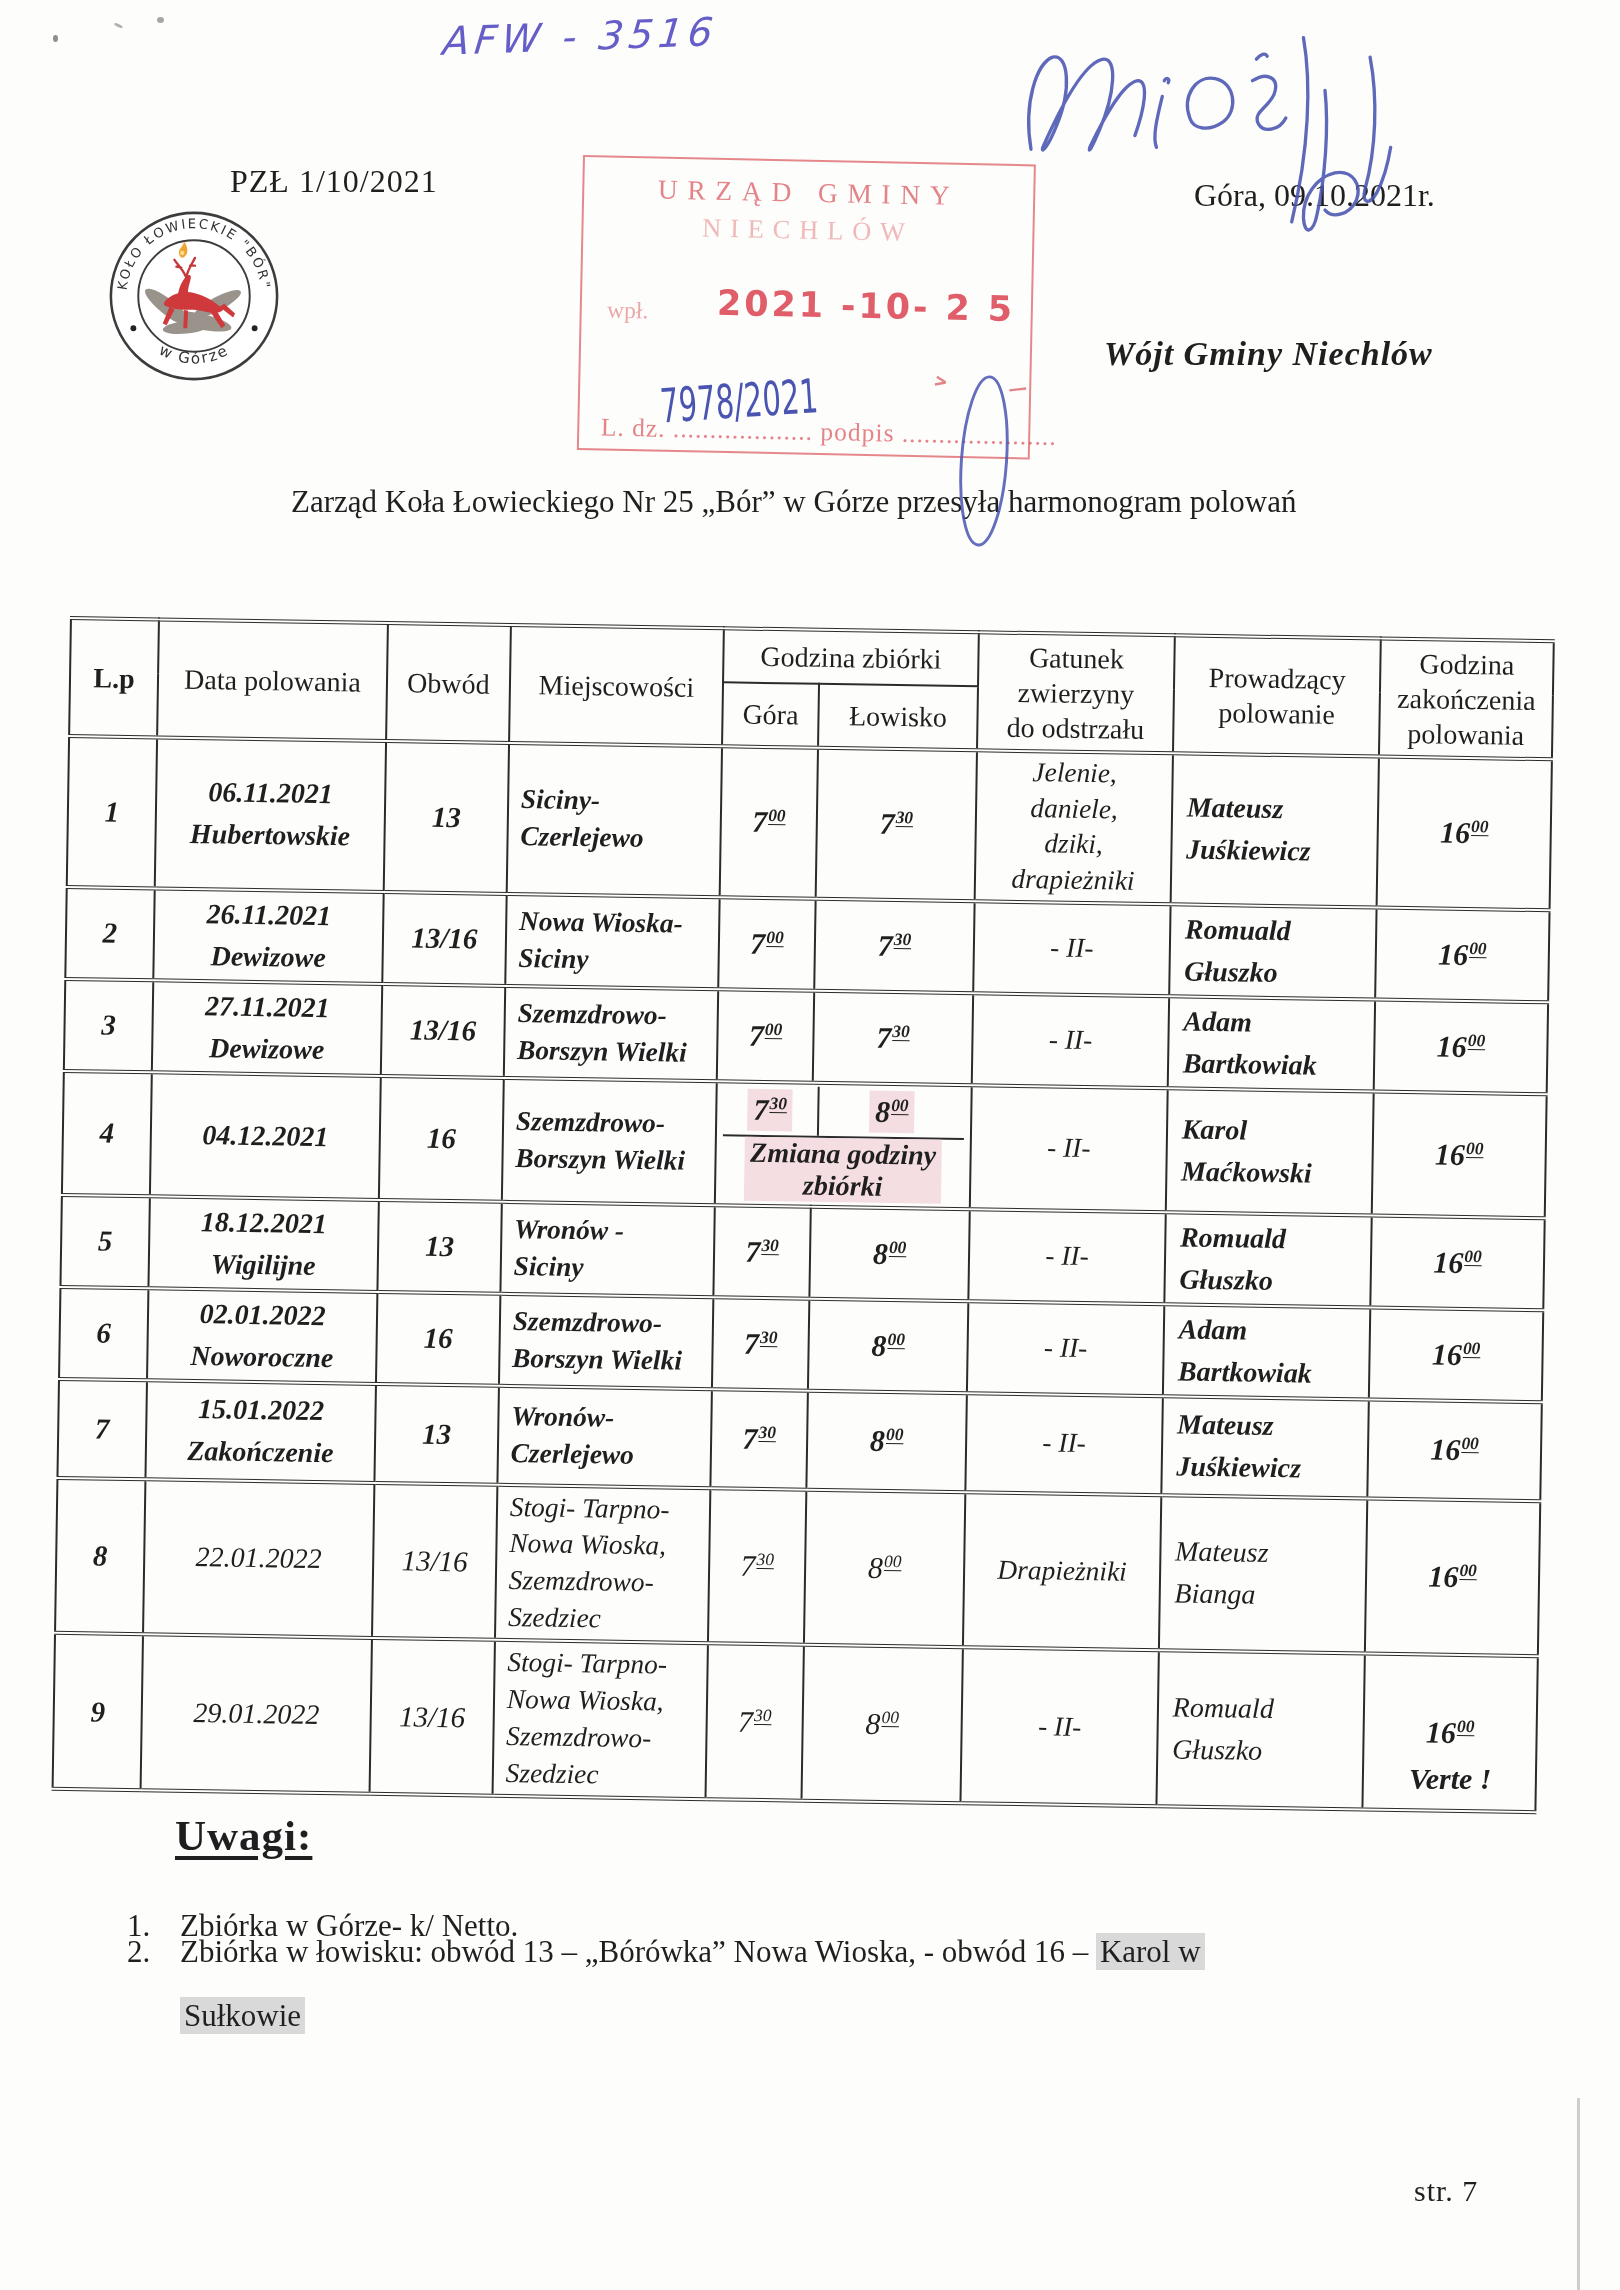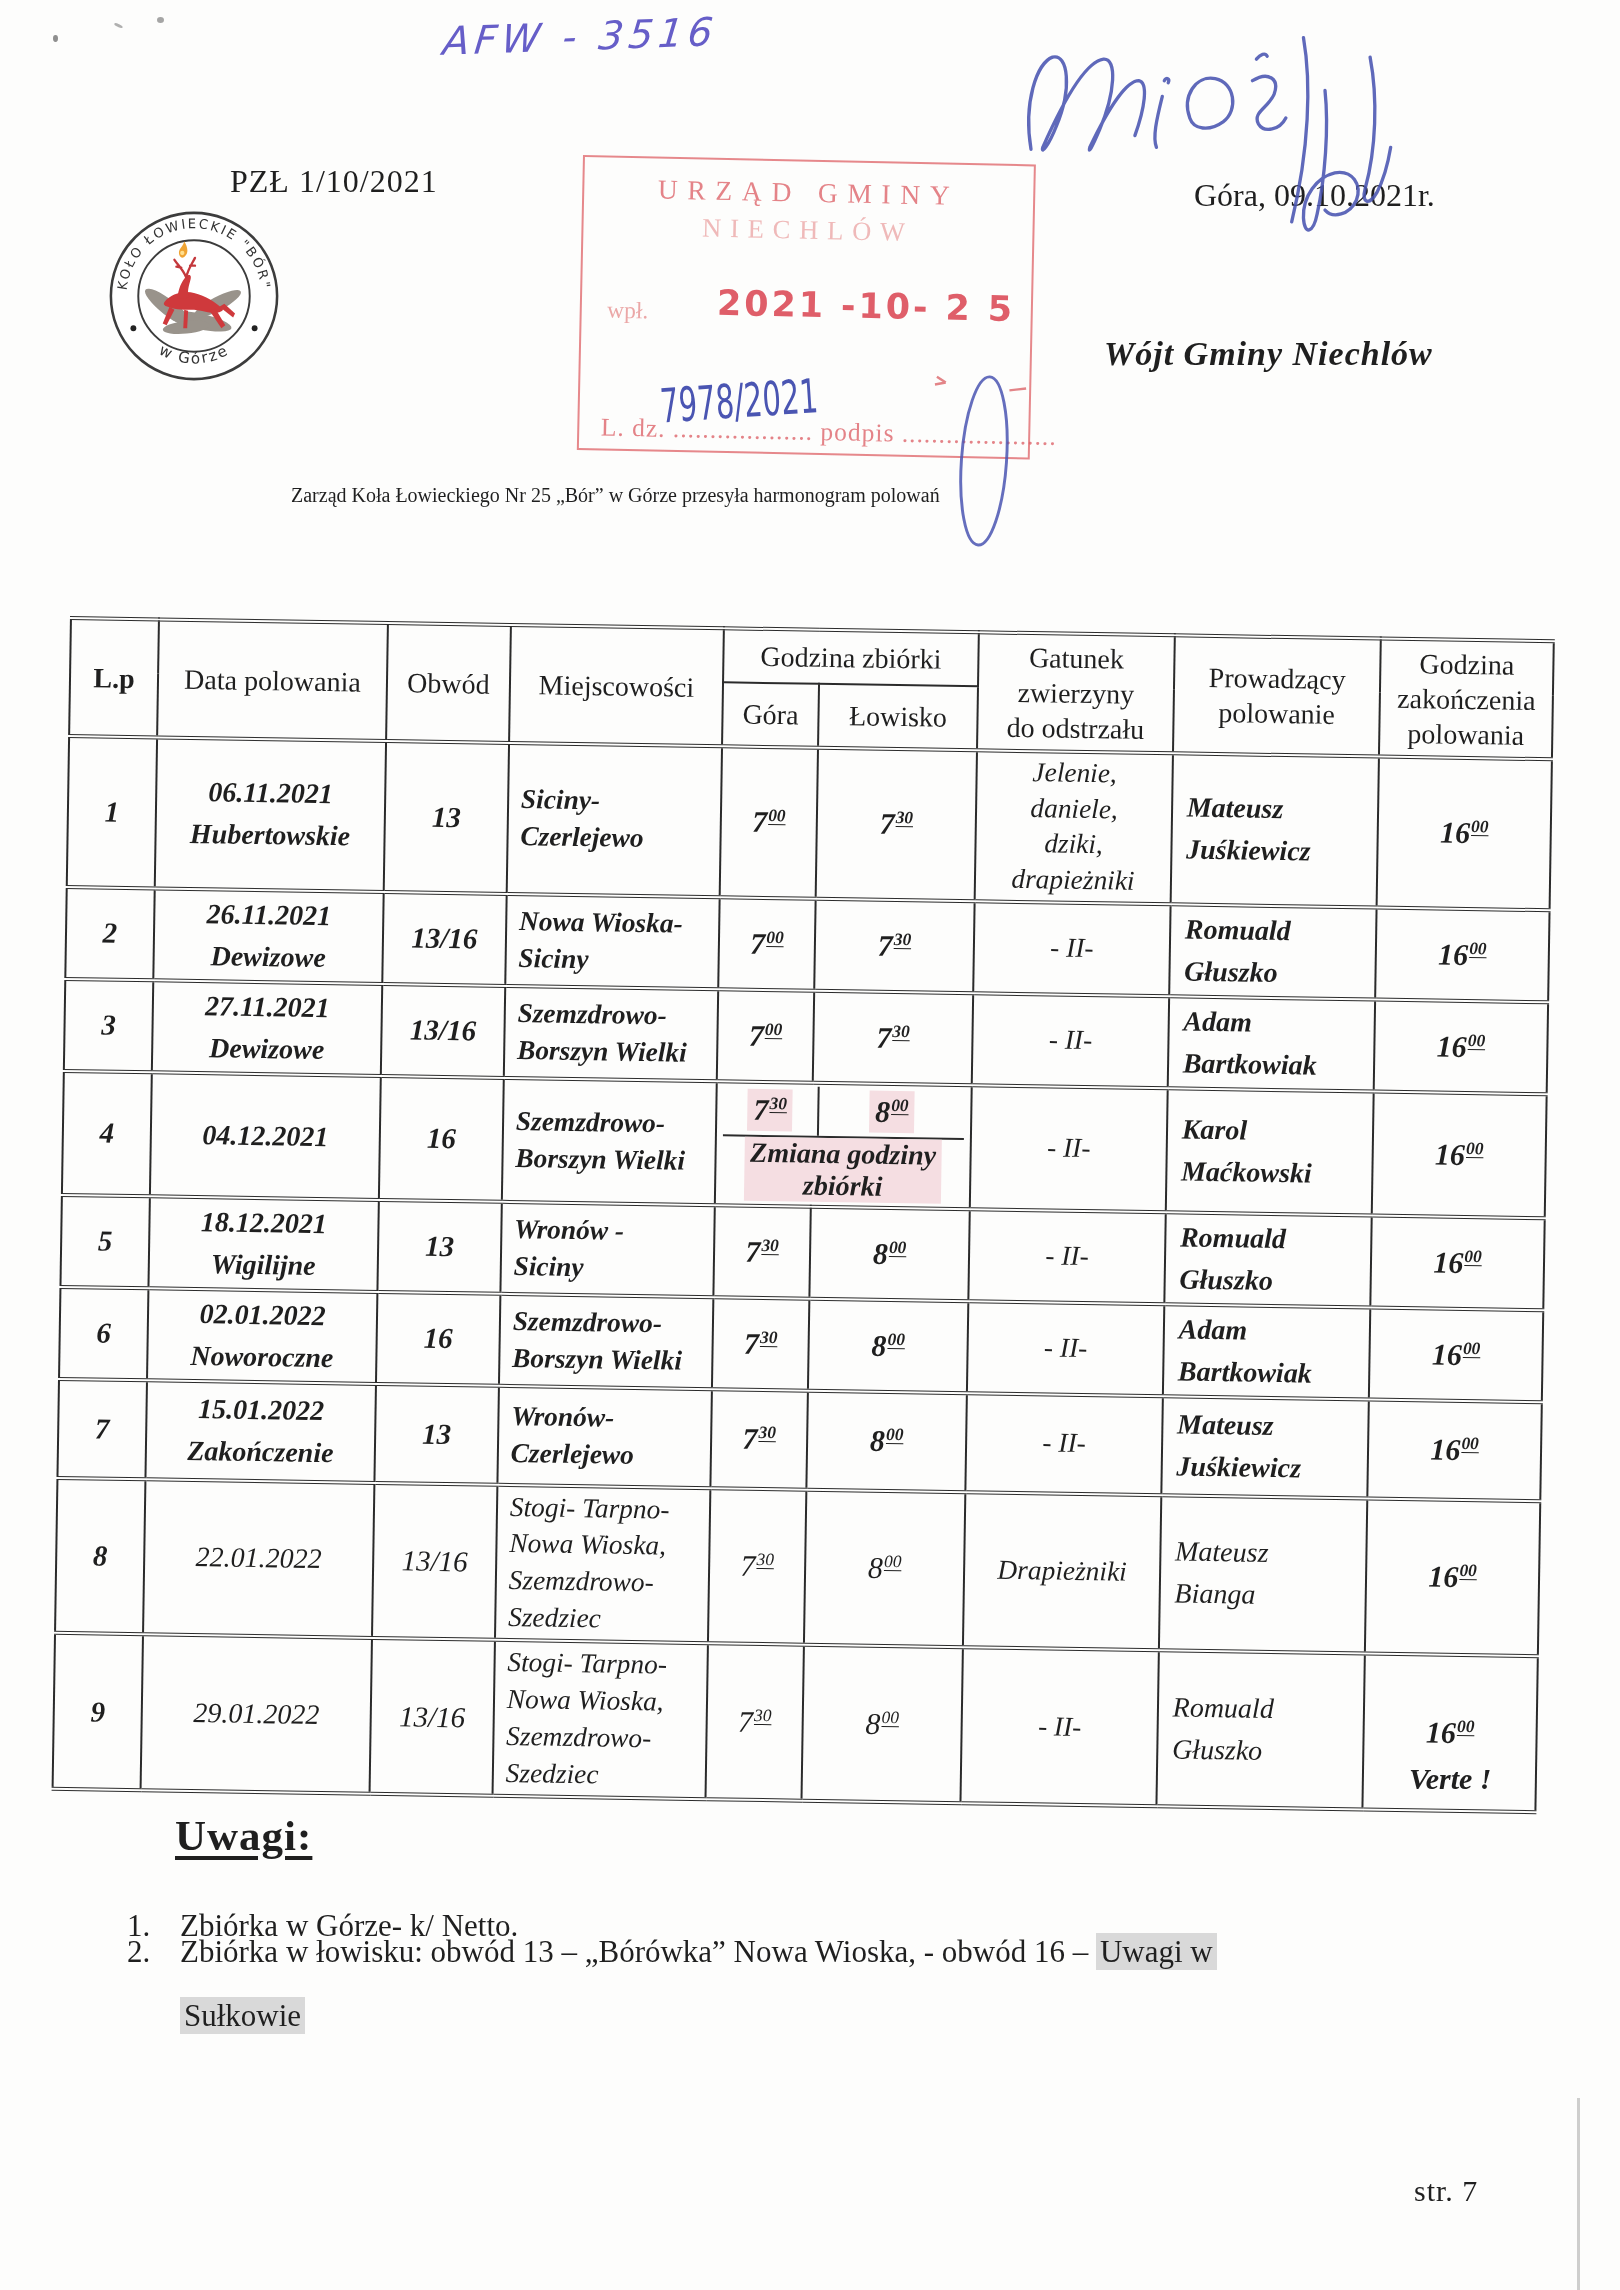--- a/index.html
+++ b/index.html
@@ -21,21 +21,21 @@
   
   .handwritten-ref{
     position:absolute;left:443px;top:13.7px;
     font-family:"DejaVu Sans",sans-serif;font-style:italic;
     font-size:39px;letter-spacing:4.9px;color:#5a51c4;
     transform:rotate(-2deg) skewX(-8deg);opacity:.92;
   }
   .ref-number{position:absolute;left:198px;top:163px;font-size:32px;letter-spacing:1px;margin-left:32px;}
   .place-date{position:absolute;left:1194px;top:177px;font-size:32px;}
   .addressee{position:absolute;left:1104px;top:335px;font-size:34px;font-weight:700;font-style:italic;letter-spacing:1px;}
-  .intro1{position:absolute;left:291px;top:484px;font-size:20px;}
+  .intro1{position:absolute;left:291px;top:484px;font-size:31px;}
   .intro2{position:absolute;left:192px;top:530px;font-size:31px;}
   
   .speck{position:absolute;background:#8f8f8f;border-radius:50%;}
   .speck.s1{left:53px;top:35px;width:4.9px;height:6.9px;}
   .speck.s2{left:114px;top:23.5px;width:8.8px;height:2.9px;transform:rotate(25deg);opacity:.7;}
   .speck.s3{left:157px;top:16.7px;width:6.9px;height:5.9px;opacity:.8;}
   .edge-line{position:absolute;left:1577px;top:2098px;width:2.9px;height:193px;background:#bdbdbd;opacity:.75;}
   
   .logo{position:absolute;left:106px;top:208px;width:176px;height:176px;}
   
@@ -349,21 +349,21 @@
             <td class="col-end_time"><span>16</span><sup>00</sup></td>
           </tr>
         </tbody>
     </table>
   </div>
 
   <div class="verte">Verte !</div>
 
   <div class="notes-title">Uwagi:</div>
   <div class="note n1"><span class="num">1.</span><span>Zbiórka w Górze- k/ Netto.</span></div>
-  <div class="note n2"><span class="num">2.</span><span>Zbiórka w łowisku: obwód 13 – „Bórówka” Nowa Wioska, - obwód 16 – </span><span class="hl-gray">Uwagi w</span></div>
+  <div class="note n2"><span class="num">2.</span><span>Zbiórka w łowisku: obwód 13 – „Bórówka” Nowa Wioska, - obwód 16 – </span><span class="hl-gray">Karol w</span></div>
   <div class="note n2b"><span class="hl-gray">Sułkowie</span></div>
 
   <div class="page-num">str. 7</div>
   <div class="edge-line"></div>
 
   <svg class="overlay" viewBox="0 0 1653 2337">
     <g style="stroke:var(--pen-blue);fill:none;stroke-width:3.4;stroke-linecap:round;opacity:.88">
       <path d="M1052,152 C1044,104 1058,64 1074,58 C1090,54 1094,90 1078,128 C1070,148 1062,158 1064,150 C1088,96 1110,62 1126,60 C1140,59 1138,94 1122,132 C1114,151 1110,157 1112,150 C1132,108 1150,82 1162,82 C1172,84 1168,110 1158,138"></path>
       <path d="M1186,98 C1180,122 1176,140 1180,150"></path>
       <path d="M1188,82 C1190,78 1194,80 1192,84"></path>

